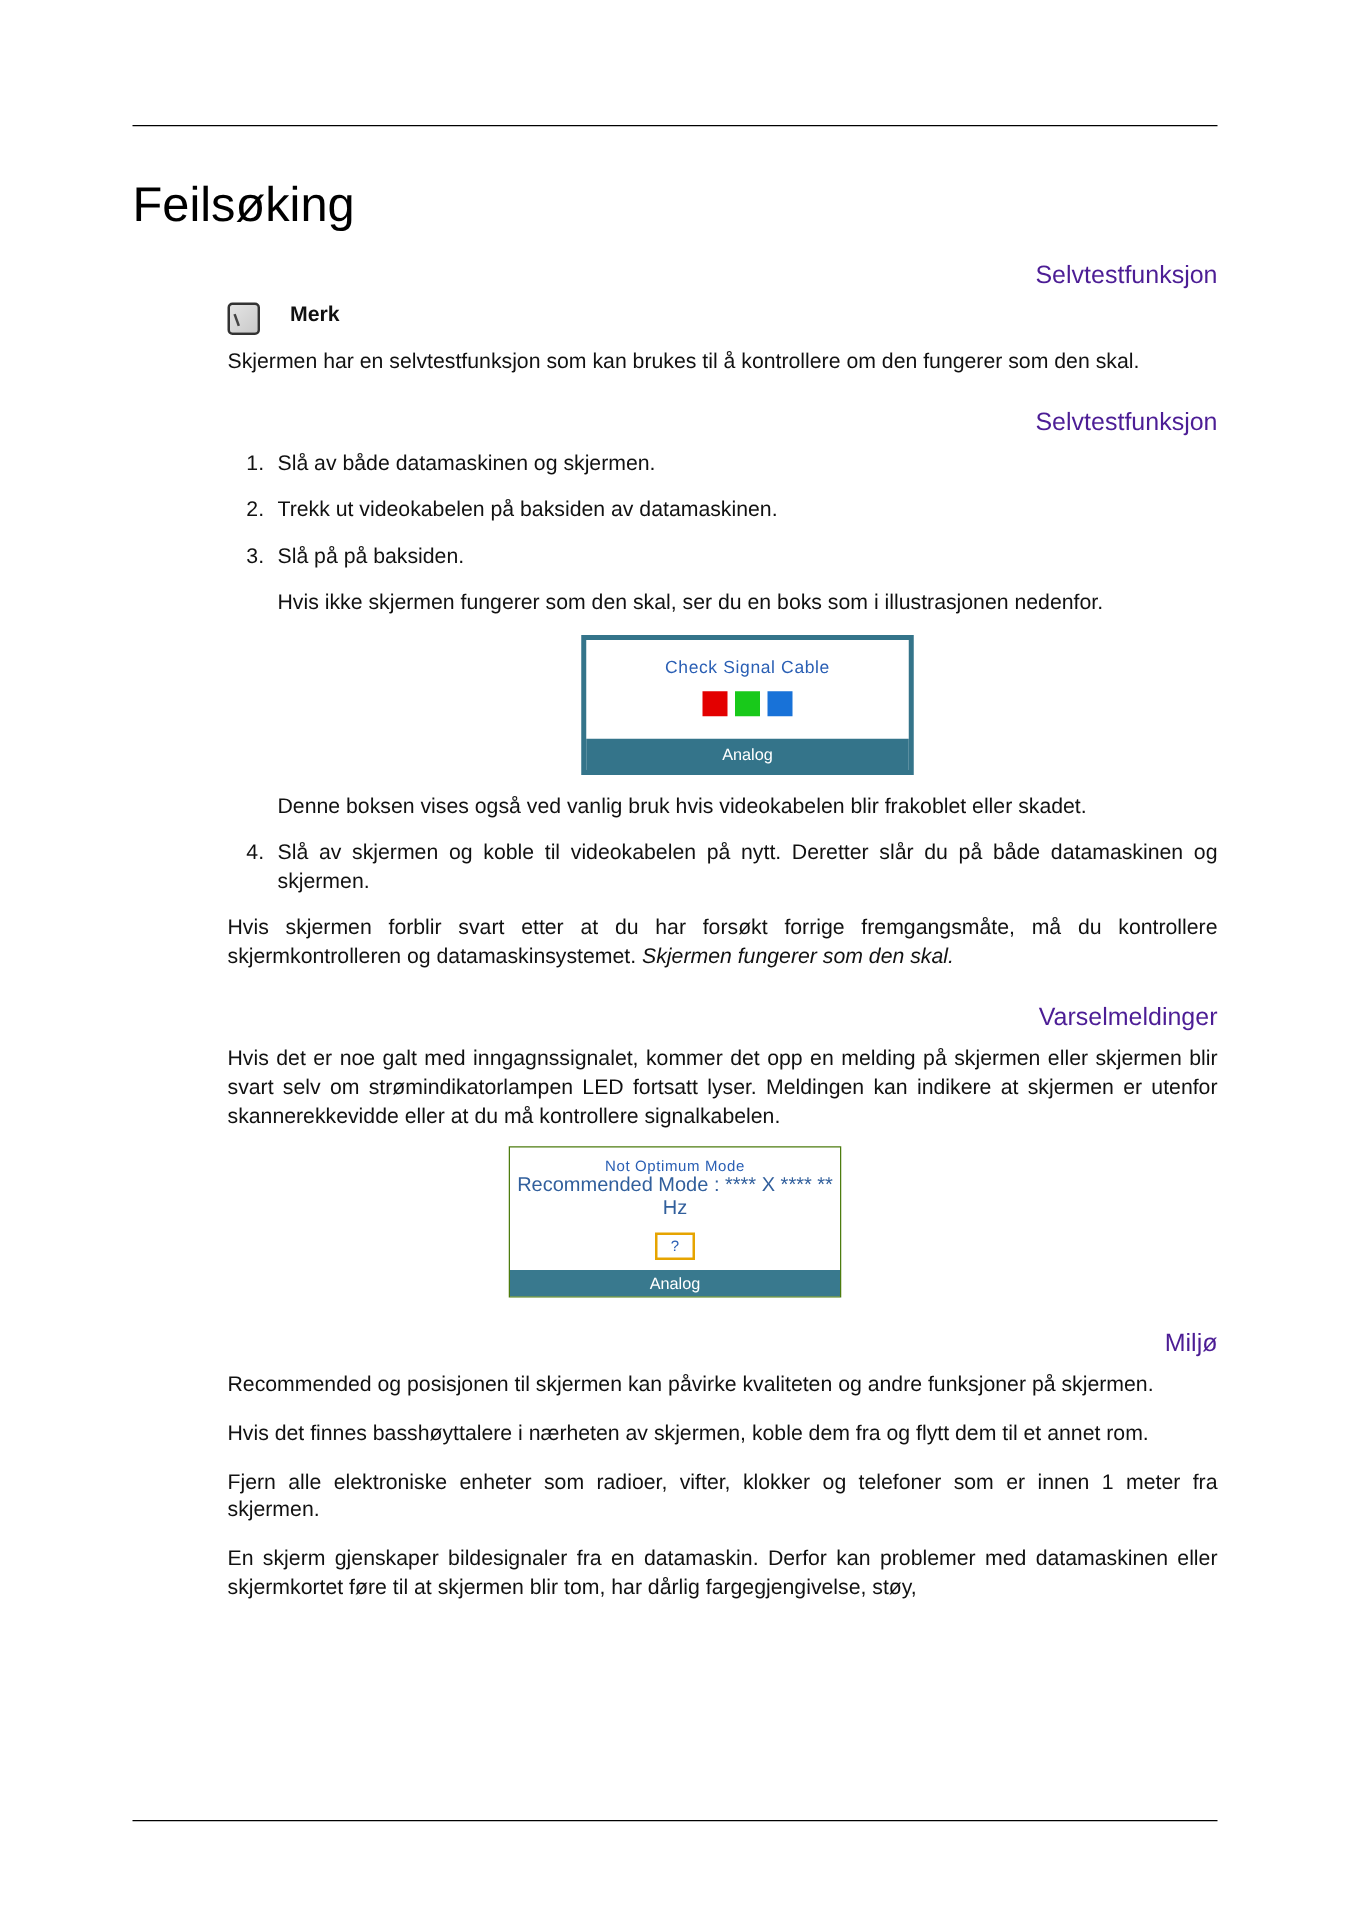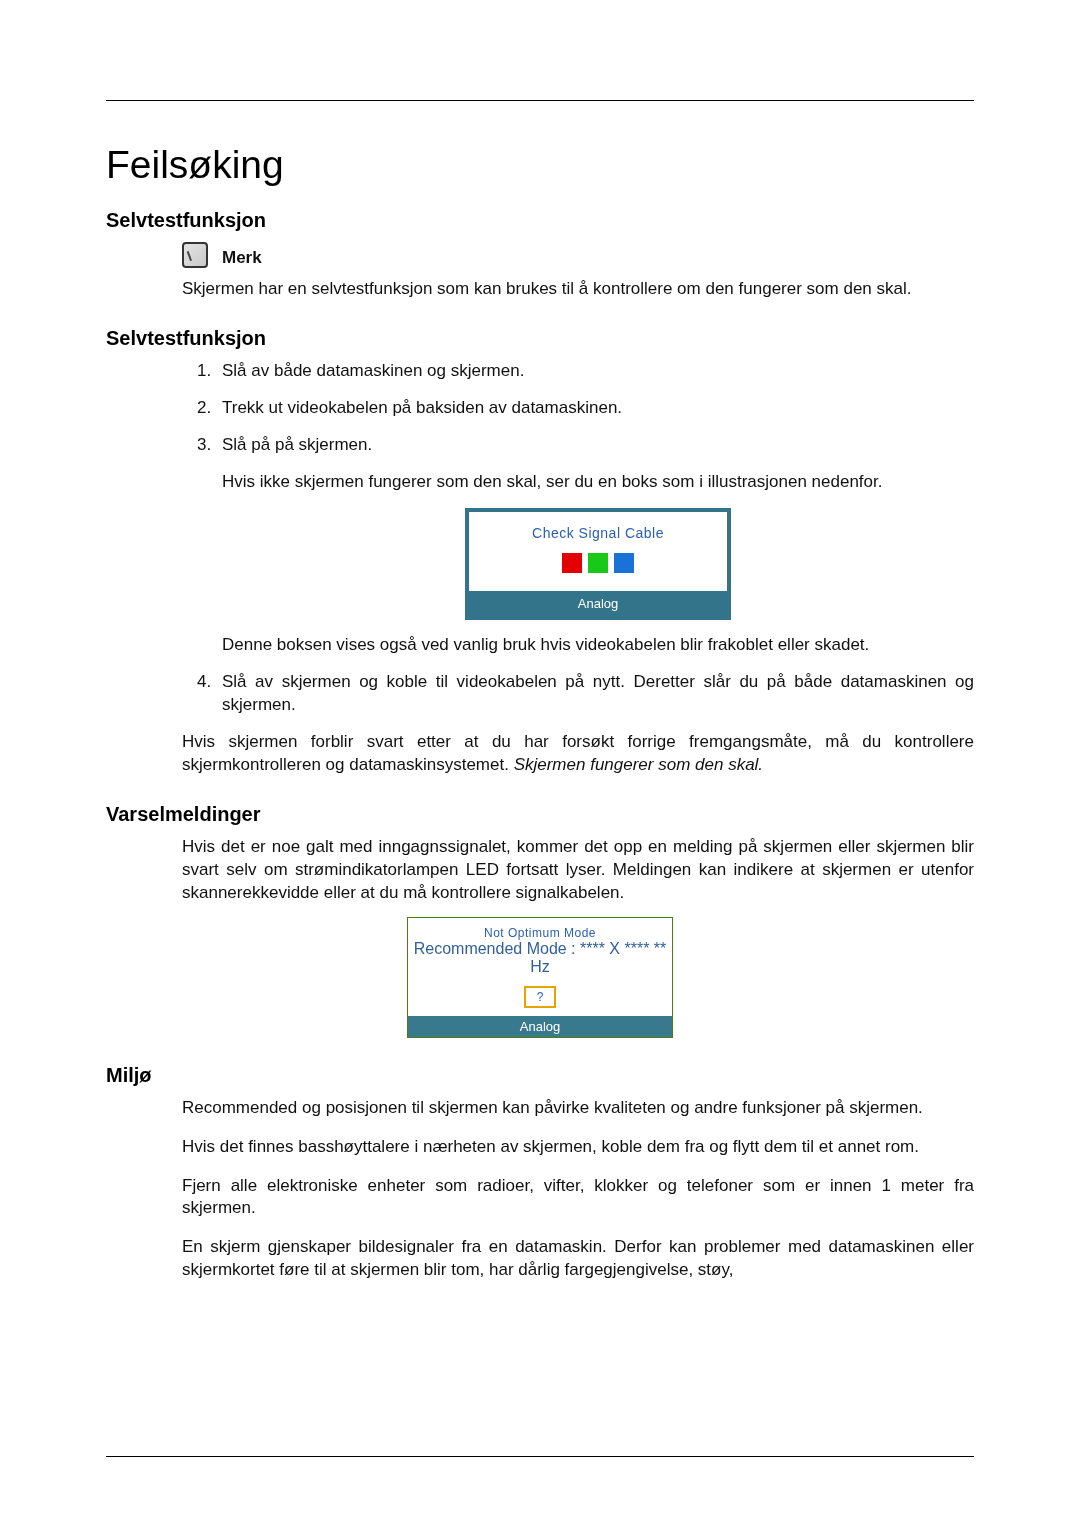--- a/index.html
+++ b/index.html
@@ -29,34 +29,34 @@
     border-top: 1px solid #000;
   }
   h1 {
     font-size: 39px;
     font-weight: normal;
     margin: 0 0 22px 0;
     color: #000;
   }
   h2 {
     font-size: 20px;
-    font-weight: bold;
+    font-weight: normal;
     margin: 0 0 10px 0;
-    color: #000000;
+    color: #4c1d95;
+    text-align: right;
   }
   h2.mt {
     margin-top: 26px;
   }
   .note-block {
     margin-left: 76px;
   }
   .note-row {
     display: flex;
-    align-items: flex-end;
-    gap: 14px;
+    gap: 24px;
     margin-bottom: 10px;
   }
   .note-label {
     font-weight: bold;
     font-size: 17px;
   }
   .note-icon {
     width: 22px;
     height: 22px;
     border: 2px solid #333;
@@ -197,21 +197,21 @@
 
   <h2 class="mt">Selvtestfunksjon</h2>
   <ol class="steps">
     <li>
       <span>Slå av både datamaskinen og skjermen.</span>
     </li>
     <li>
       <span>Trekk ut videokabelen på baksiden av datamaskinen.</span>
     </li>
     <li>
-      <span>Slå på på skjermen.</span>
+      <span>Slå på på baksiden.</span>
       <div class="li-sub">Hvis ikke skjermen fungerer som den skal, ser du en boks som i illustrasjonen nedenfor.</div>
 
       
       <div class="osd1">
         <div class="osd1-inner">
           <div class="osd1-title">Check Signal Cable</div>
           <div class="osd1-swatches">
             <div class="sw r"></div>
             <div class="sw g"></div>
             <div class="sw b"></div>

